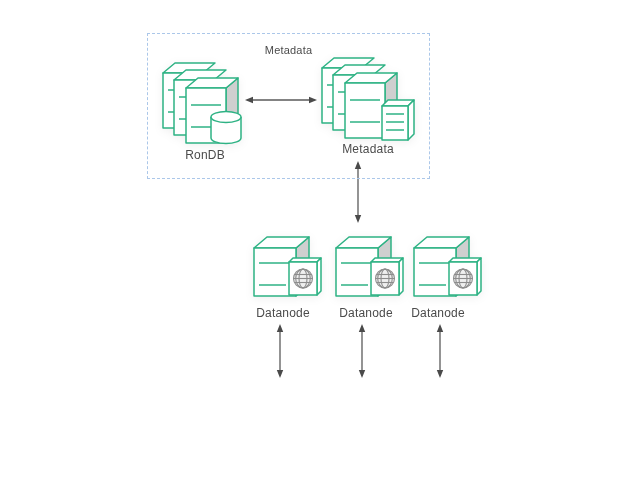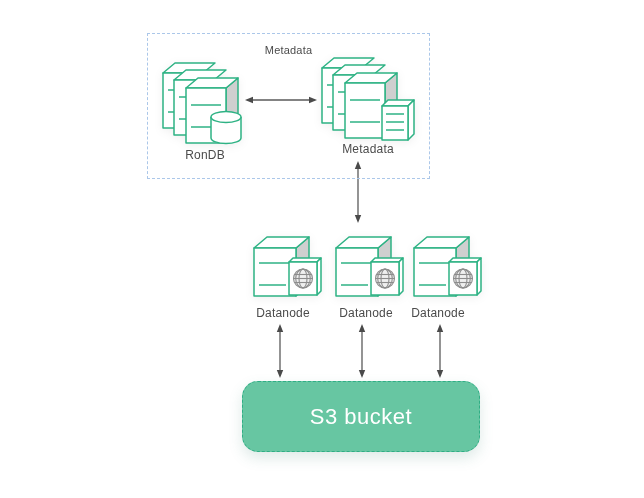--- a/index.html
+++ b/index.html
@@ -208,17 +208,14 @@
         <line x1="44.5" y1="40.5" x2="61.5" y2="40.5"></line>
         <line x1="43.5" y1="44.5" x2="62.5" y2="44.5"></line>
         <line x1="44.5" y1="48.5" x2="61.5" y2="48.5"></line>
         <ellipse cx="53" cy="44.5" rx="4" ry="9.4"></ellipse>
         <ellipse cx="53" cy="44.5" rx="7.3" ry="9.4"></ellipse>
       </g>
     </svg>
   </div>
   <div class="node-label" style="left:401px;top:306px;width:74px">Datanode</div>
 
-  <div class="s3-bucket">
-    <span class="s3-label">S3 bucket</span>
-  </div>
 
 </div>
 
 </body></html>

